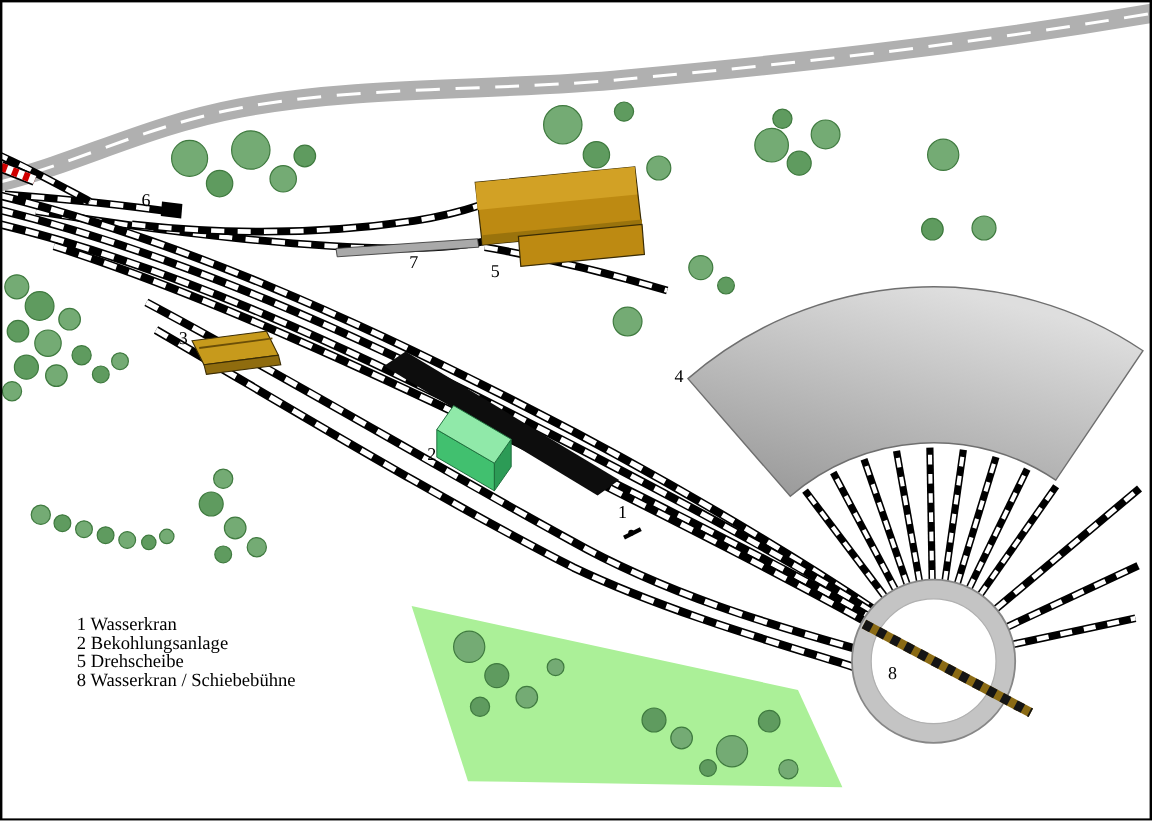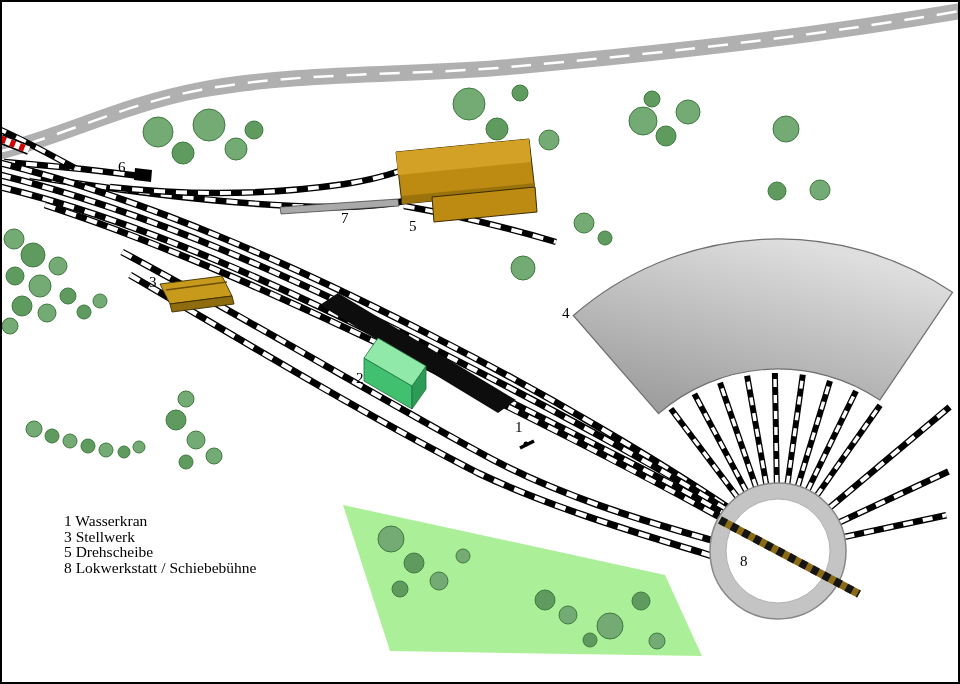--- a/index.html
+++ b/index.html
@@ -164,17 +164,17 @@
       <text x="149" y="287" font-size="15" fill="#000">3</text>
       <text x="562" y="318" font-size="15" fill="#000">4</text>
       <text x="409" y="231" font-size="15" fill="#000">5</text>
       <text x="118" y="172" font-size="15" fill="#000">6</text>
       <text x="341" y="223" font-size="15" fill="#000">7</text>
       <text x="740" y="566" font-size="15" fill="#000">8</text>
     </svg>
 
   <div class="legend">
     <div><span>1</span> <span>Wasserkran</span></div>
-    <div><span>3</span> <span>Stellwerk</span></div>
+    <div><span>2</span> <span>Bekohlungsanlage</span></div>
     <div><span>5</span> <span>Drehscheibe</span></div>
-    <div><span>8</span> <span>Lokwerkstatt / Schiebebühne</span></div>
+    <div><span>8</span> <span>Wasserkran / Schiebebühne</span></div>
   </div>
 </div>
 
 </body></html>

